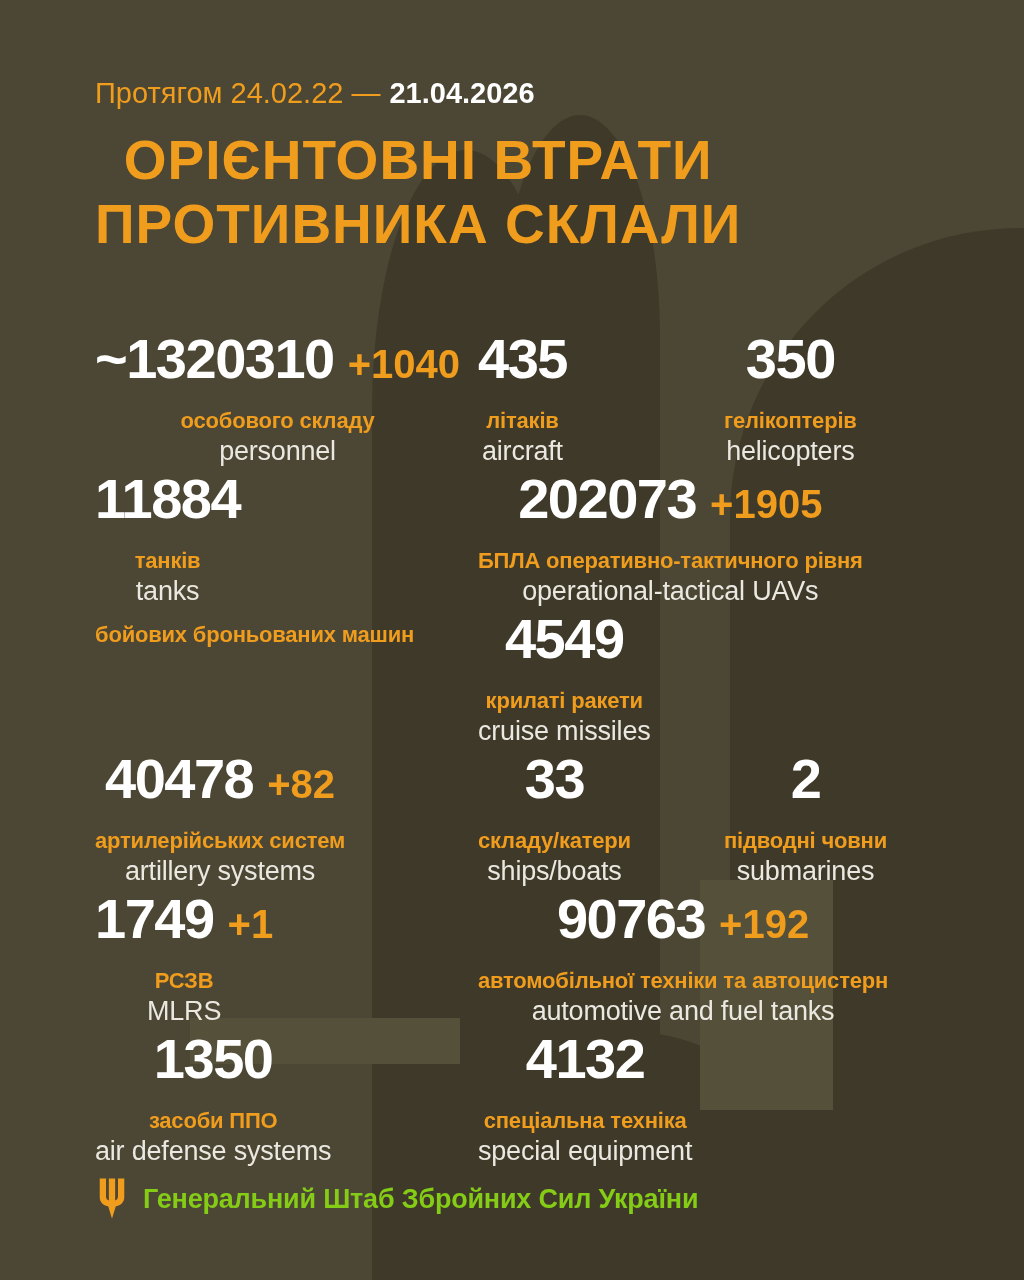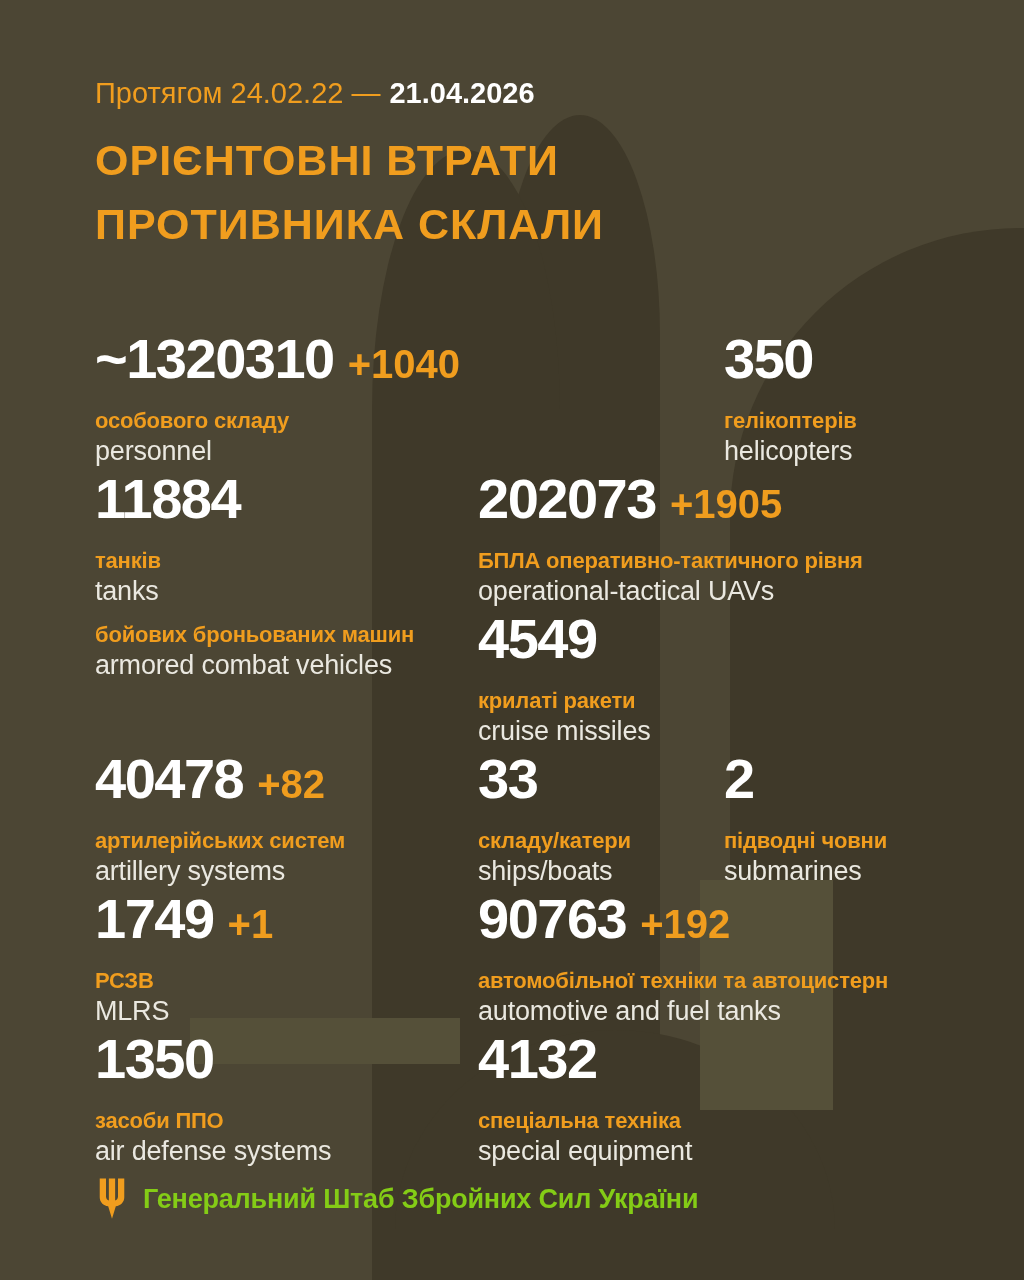--- a/index.html
+++ b/index.html
@@ -13,28 +13,28 @@
   
   .wm{position:absolute;background:#3f3929;}
   .wm-prong-a{left:372px;top:150px;width:188px;height:1130px;border-radius:94px 94px 0 0 / 260px 260px 0 0;}
   .wm-prong-b{left:500px;top:115px;width:160px;height:1165px;border-radius:80px 80px 0 0 / 220px 220px 0 0;}
   .wm-right{left:730px;top:228px;width:294px;height:1052px;border-radius:290px 0 0 0;}
   .wm-bottom{left:395px;top:1030px;width:440px;height:250px;border-radius:220px 220px 0 0 / 200px 200px 0 0;}
   .wm-light{position:absolute;background:#555039;}
   .wm-light-1{left:700px;top:880px;width:133px;height:230px;}
   .wm-light-2{left:190px;top:1018px;width:270px;height:46px;}
 
-  .content{position:absolute;left:0;top:0;width:1024px;height:984px;z-index:2;}
+  .content{position:absolute;left:0;top:0;width:1024px;height:984px;z-index:2;text-align:center;}
 
   
   .period{position:absolute;left:95px;top:76px;font-size:29px;line-height:34px;white-space:nowrap;}
   .period-prefix{color:#f09d1e;font-weight:400;}
   .period-date{color:#ffffff;font-weight:700;margin-left:9px;}
   .title{position:absolute;left:95px;top:128px;margin:0;color:#f09d1e;
-         font-size:43px;line-height:64px;font-weight:700;letter-spacing:1px;white-space:nowrap;}
+         font-size:55px;line-height:64px;font-weight:700;letter-spacing:1px;white-space:nowrap;}
 
   
   .stat{position:absolute;white-space:nowrap;}
   .c1{left:95px}.c2{left:478px}.c3{left:724px}
   .r1{top:333px}.r2{top:473px}.r3{top:613px}.r4{top:753px}.r5{top:893px}.r6{top:1033px}
   .stat-num-row{line-height:52px;}
   .stat-value{color:#ffffff;font-size:56px;font-weight:700;letter-spacing:-1.5px;}
   .stat-delta{color:#f09d1e;font-size:40px;font-weight:700;margin-left:14px;letter-spacing:0;}
   .stat-ua{color:#f09d1e;font-size:22px;font-weight:700;line-height:31px;margin-top:6px;letter-spacing:-0.2px;}
   .stat-en{color:#eae8e0;font-size:27px;font-weight:400;line-height:31px;letter-spacing:-0.2px;}
@@ -65,20 +65,25 @@
     <span>ОРІЄНТОВНІ ВТРАТИ</span><br>
     <span>ПРОТИВНИКА СКЛАЛИ</span>
   </h1>
 
   <div class="stat r1 c1">
     <div class="stat-num-row"><span class="stat-value">~1320310</span><span class="stat-delta">+1040</span></div>
     <div class="stat-ua">особового складу</div>
     <div class="stat-en">personnel</div>
   </div>
 
+  <div class="stat r1 c2">
+    <div class="stat-num-row"><span class="stat-value">435</span></div>
+    <div class="stat-ua">літаків</div>
+    <div class="stat-en">aircraft</div>
+  </div>
 
   <div class="stat r1 c3">
     <div class="stat-num-row"><span class="stat-value">350</span></div>
     <div class="stat-ua">гелікоптерів</div>
     <div class="stat-en">helicopters</div>
   </div>
 
   <div class="stat r2 c1">
     <div class="stat-num-row"><span class="stat-value">11884</span></div>
     <div class="stat-ua">танків</div>
@@ -86,21 +91,20 @@
   </div>
 
   <div class="stat r2 c2">
     <div class="stat-num-row"><span class="stat-value">202073</span><span class="stat-delta">+1905</span></div>
     <div class="stat-ua">БПЛА оперативно-тактичного рівня</div>
     <div class="stat-en">operational-tactical UAVs</div>
   </div>
 
   <div class="stat r3 c1">
     <div class="stat-ua">бойових броньованих машин</div>
-    <div class="stat-en">armored combat vehicles</div>
   </div>
 
   <div class="stat r3 c2">
     <div class="stat-num-row"><span class="stat-value">4549</span></div>
     <div class="stat-ua">крилаті ракети</div>
     <div class="stat-en">cruise missiles</div>
   </div>
 
   <div class="stat r4 c1">
     <div class="stat-num-row"><span class="stat-value">40478</span><span class="stat-delta">+82</span></div>

